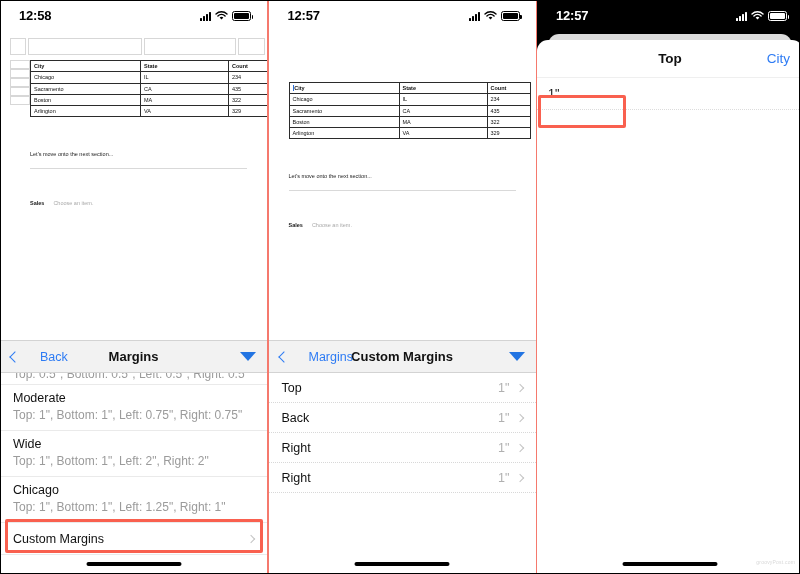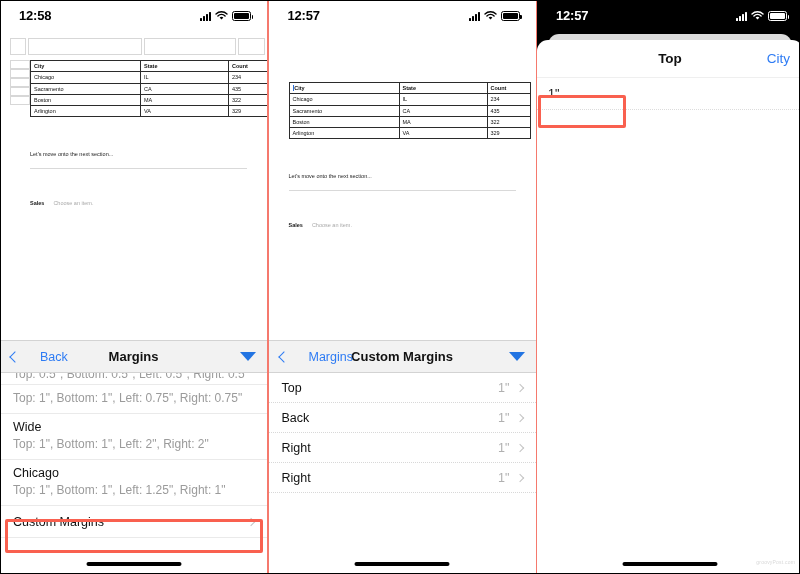--- a/index.html
+++ b/index.html
@@ -326,20 +326,21 @@
       </div>
       <div class="nav-title">Margins</div>
       <div class="nav-caret"></div>
     </div>
 
     <div class="listwrap">
       <div class="mrow clipped">
         <div class="m-sub">Top: 0.5", Bottom: 0.5", Left: 0.5", Right: 0.5"</div>
       </div>
       <div class="mrow">
+        <div class="m-title">Moderate</div>
         <div class="m-sub">Top: 1", Bottom: 1", Left: 0.75", Right: 0.75"</div>
       </div>
       <div class="mrow">
         <div class="m-title">Wide</div>
         <div class="m-sub">Top: 1", Bottom: 1", Left: 2", Right: 2"</div>
       </div>
       <div class="mrow">
         <div class="m-title">Chicago</div>
         <div class="m-sub">Top: 1", Bottom: 1", Left: 1.25", Right: 1"</div>
       </div>

